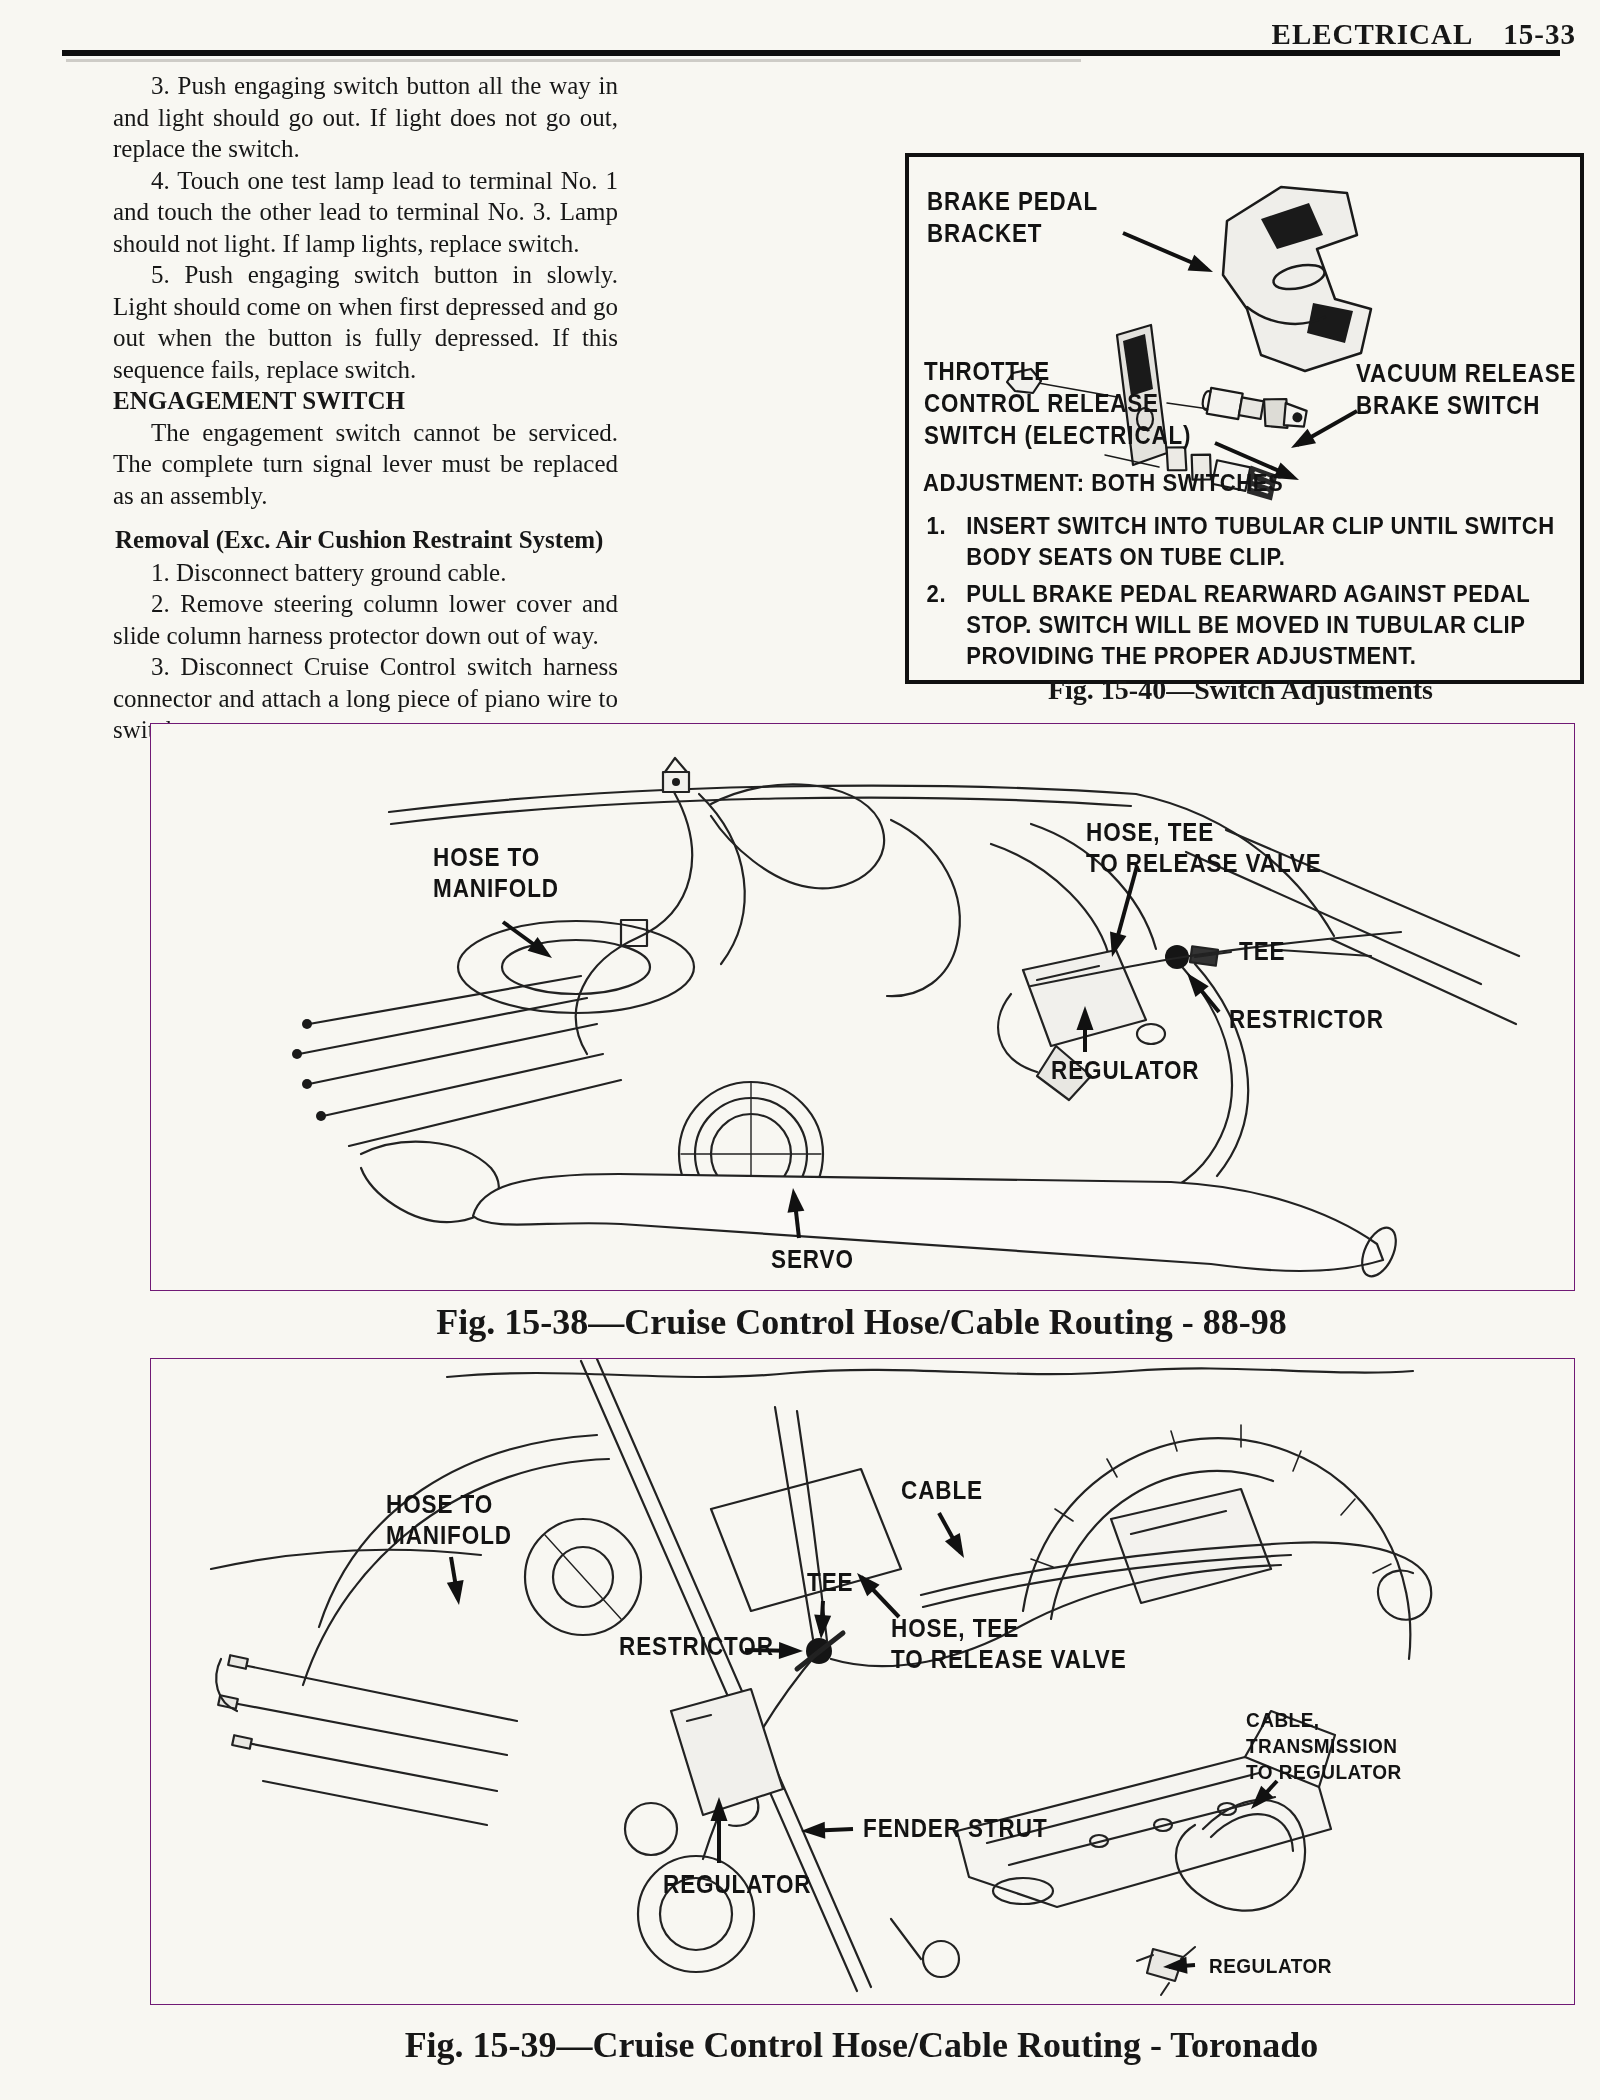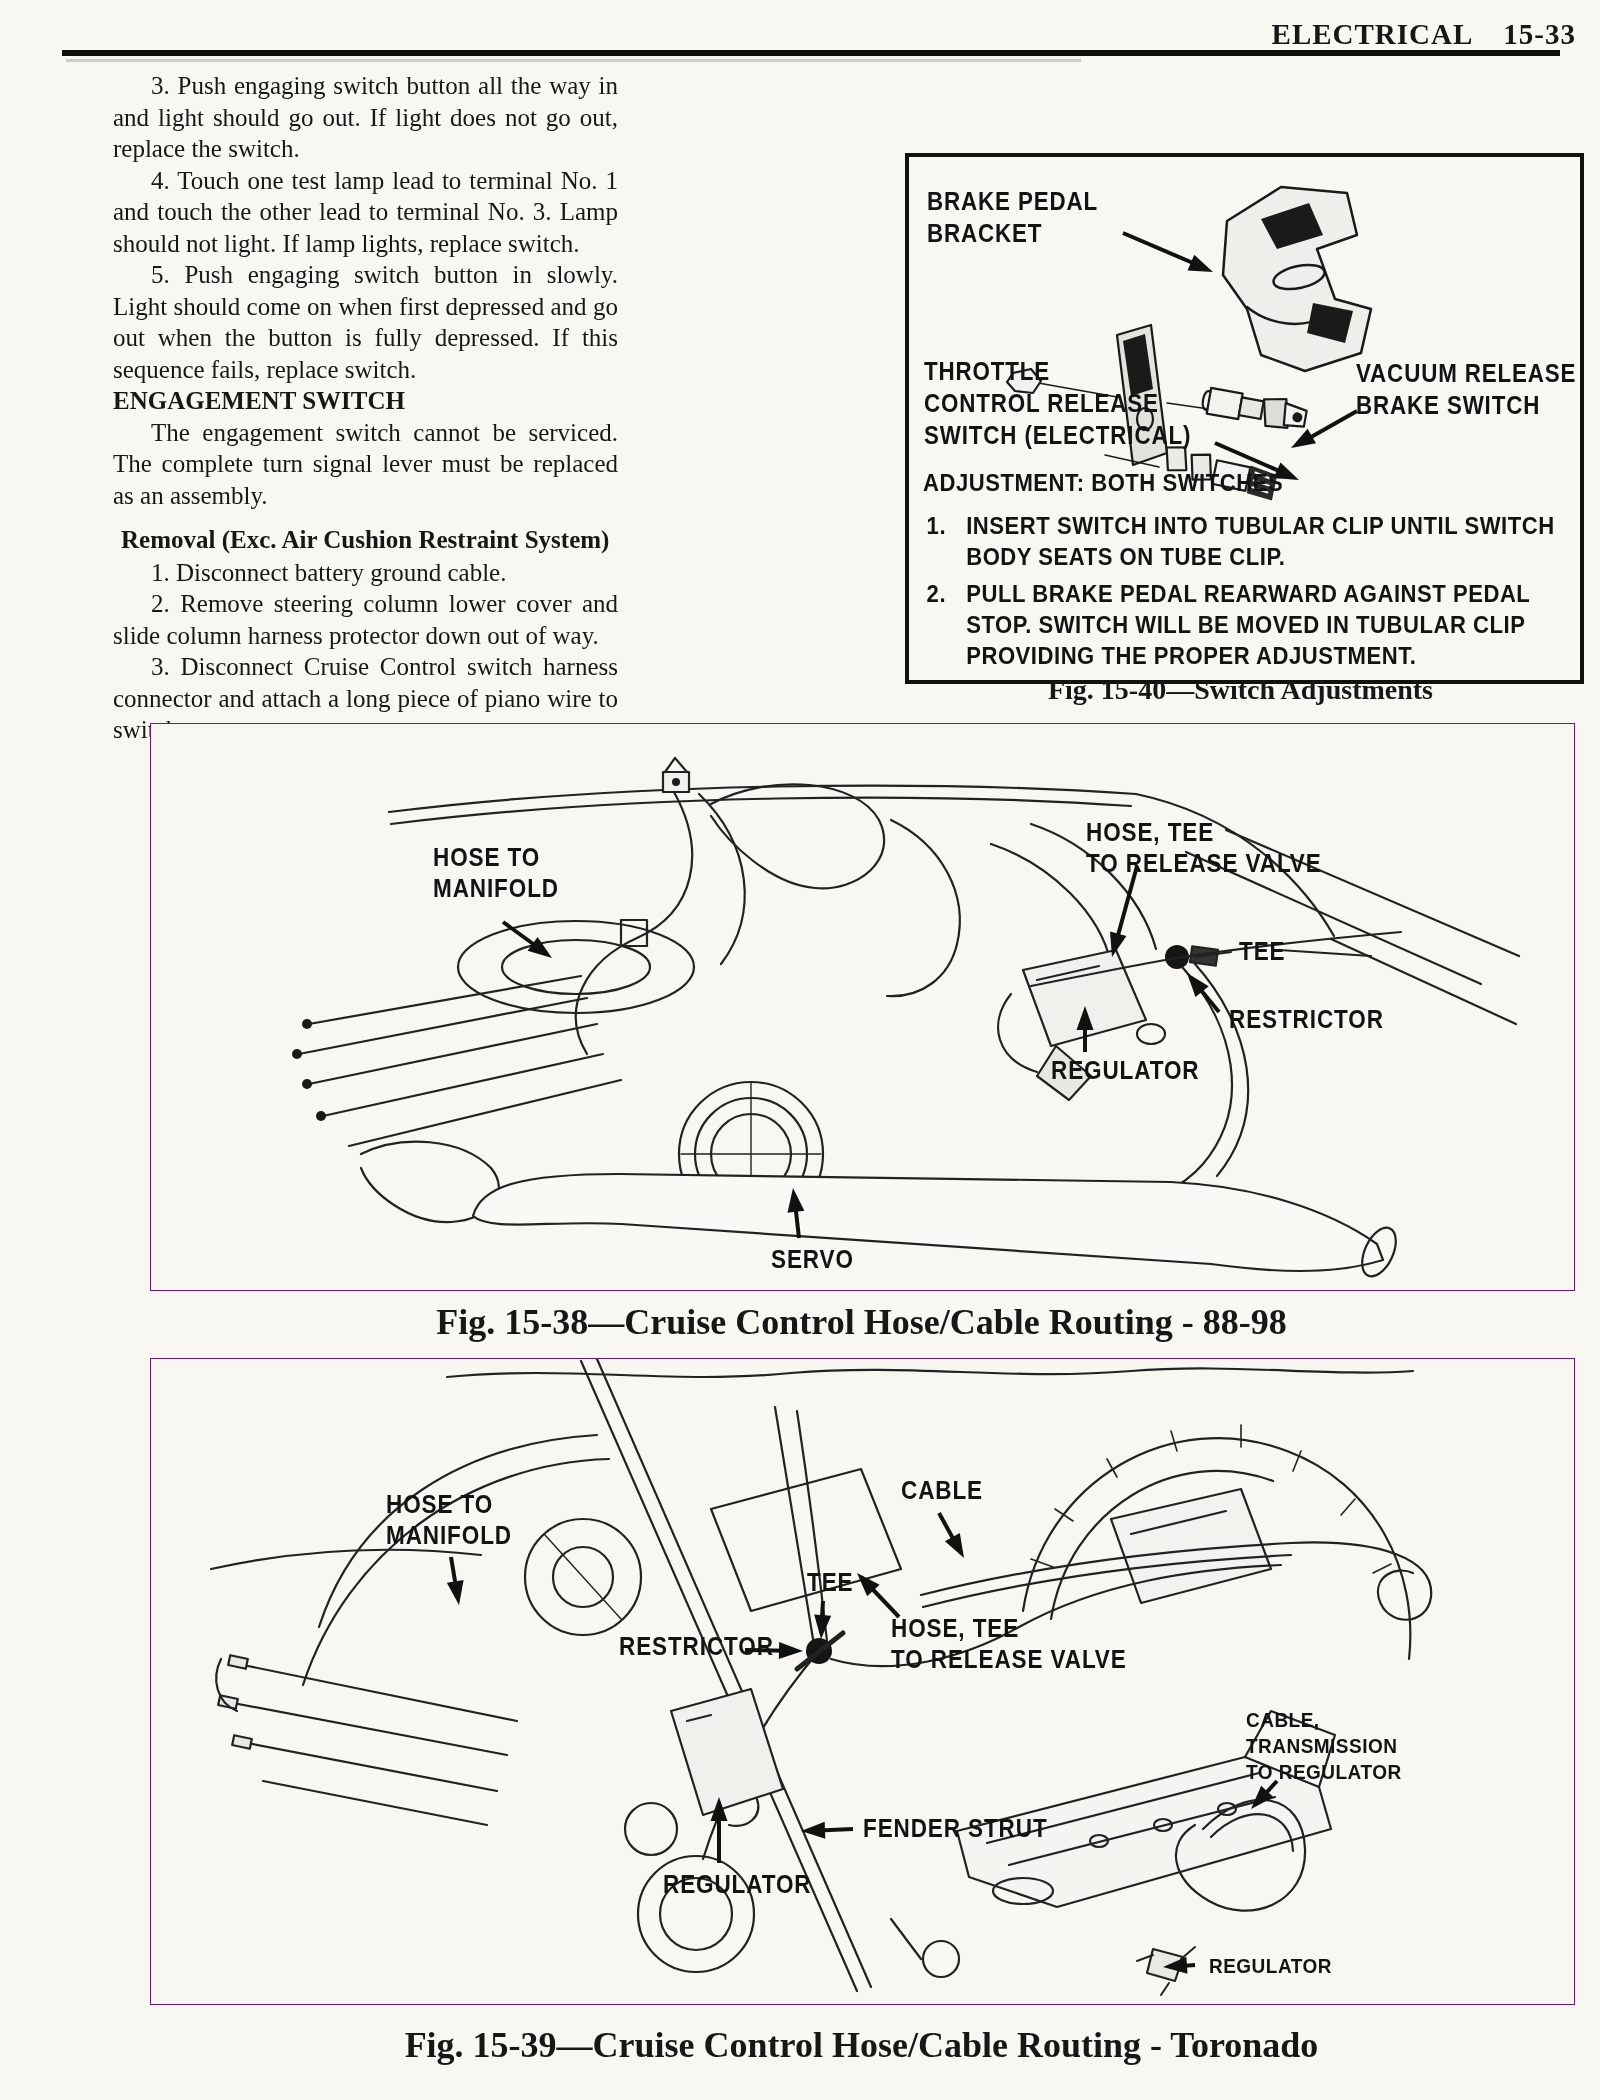--- a/index.html
+++ b/index.html
@@ -12,21 +12,21 @@
   .hdr .pg{margin-left:30px;margin-top:46px;}
   .rule{position:absolute;left:62px;top:50px;width:1498px;height:6px;background:#0e0e0e;}
   .rule2{position:absolute;left:66px;top:59px;width:1015px;height:3px;background:#b7b5af;opacity:.65;}
 
   
   .col{position:absolute;left:113px;top:70px;width:505px;font-size:25px;
        line-height:31.5px;text-align:justify;}
   .col p{margin:0;text-indent:38px;}
   .col p.noind{text-indent:0;}
   .col .h1{font-weight:bold;text-indent:0;margin:0;font-size:25px;}
-  .col .sub{font-weight:bold;text-indent:0;margin:13px 0 1px 8px;font-size:25px;}
+  .col .sub{font-weight:bold;text-indent:0;margin:13px 0 1px 2px;font-size:25px;}
 
   
   .dlabel{position:absolute;font-family:"Liberation Sans",sans-serif;font-weight:bold;
           font-size:25px;line-height:31px;letter-spacing:1px;white-space:nowrap;
           transform:scaleX(.9);transform-origin:left top;color:#131313;}
   .dlabel.sm{font-size:20px;line-height:26px;letter-spacing:.5px;transform:scaleX(.95);}
 
   
   .fig40{position:absolute;left:905px;top:129px;width:671px;height:523px;border:4px solid #111;margin-top:24px;}
   .fig40 svg{position:absolute;left:0;top:0;}

